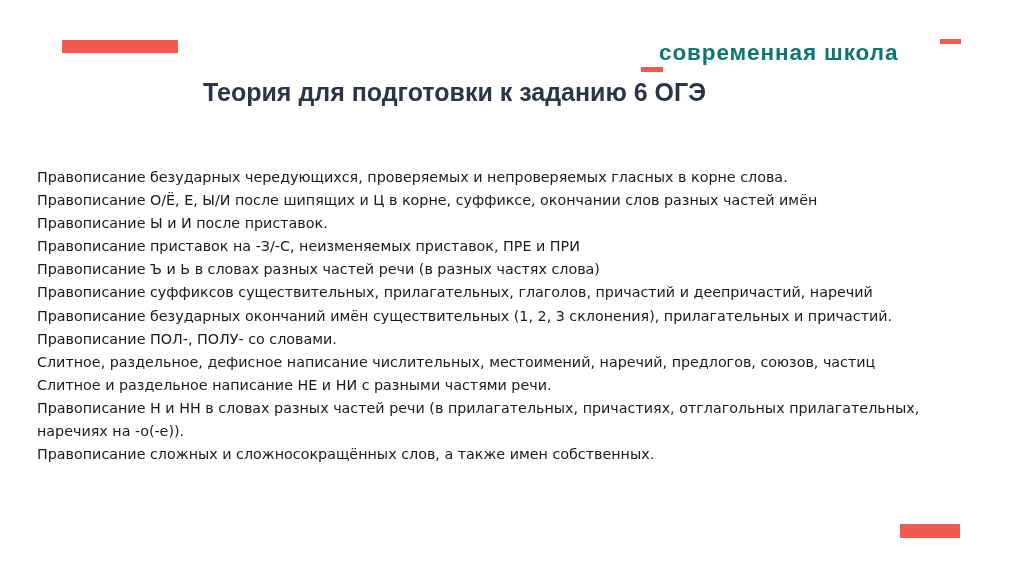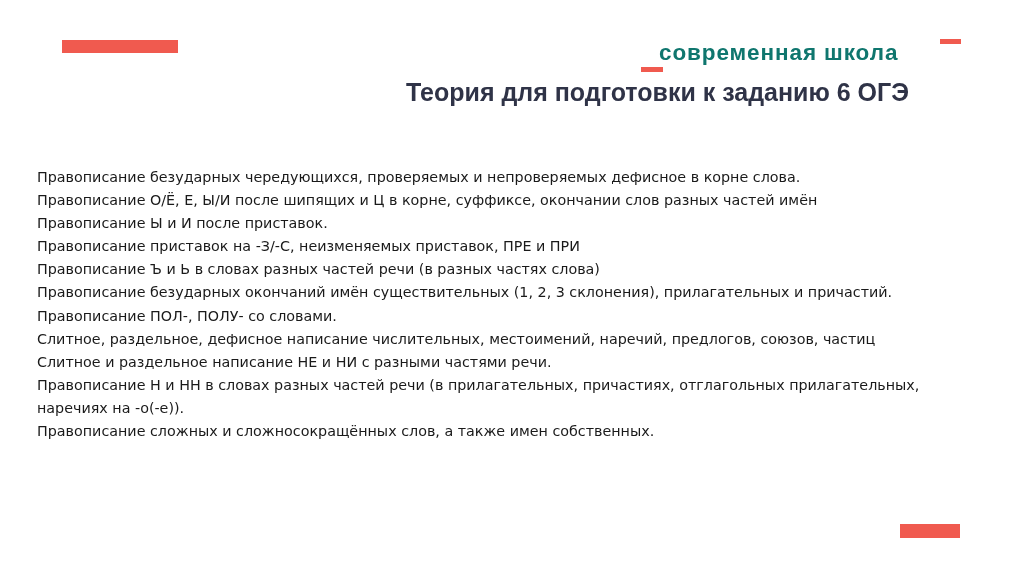--- a/index.html
+++ b/index.html
@@ -4,44 +4,45 @@
   <style>
     html, body { margin: 0; padding: 0; background: #ffffff; }
     body { width: 1024px; height: 574px; position: relative; overflow: hidden; }
     .bar { position: absolute; background: #f05a4f; }
     .bar-top-left { left: 62px; top: 40px; width: 116px; height: 13px; }
     .bar-bottom-right { left: 900px; top: 524px; width: 60px; height: 14px; }
     .logo { position: absolute; left: 641px; top: 38px; width: 320px; height: 36px; }
     .logo-dash-left { position: absolute; left: 0; top: 29px; width: 22px; height: 5px; background: #f05a4f; }
     .logo-dash-right { position: absolute; left: 299px; top: 1px; width: 21px; height: 5px; background: #f05a4f; }
     .logo-text { position: absolute; left: 18px; top: 2px; font-family: "Liberation Sans", sans-serif; font-size: 22.5px; font-weight: bold; color: #0f766e; letter-spacing: 0.9px; white-space: nowrap; }
-    .title { position: absolute; left: 0; width: 909px; top: 78px; text-align: right; font-family: "Liberation Sans", sans-serif; font-size: 25px; font-weight: bold; color: #2f3347; white-space: nowrap; }
+    .title { position: absolute; left: 0; width: 909px; top: 78px; text-align: center; font-family: "Liberation Sans", sans-serif; font-size: 25px; font-weight: bold; color: #2f3347; white-space: nowrap; }
     .content { position: absolute; left: 37px; top: 166px; width: 960px; font-family: "DejaVu Sans", sans-serif; font-size: 14.3px; line-height: 23.1px; color: #1a1a1a; }
     .line { display: block; white-space: nowrap; }
     .line.wrap { white-space: normal; width: 945px; }
   </style>
 </head>
 <body>
 
 <div class="bar bar-top-left"></div>
 
 <div class="logo">
   <div class="logo-dash-left"></div>
   <span class="logo-text">современная школа</span>
   <div class="logo-dash-right"></div>
 </div>
 
 <div class="title">Теория для подготовки к заданию 6 ОГЭ</div>
 
 <div class="content">
-  <span class="line">Правописание безударных чередующихся, проверяемых и непроверяемых дефисное в корне слова.</span>
+  <span class="line">Правописание безударных чередующихся, проверяемых и непроверяемых гласных в корне слова.</span>
   <span class="line">Правописание О/Ё, Е, Ы/И после шипящих и Ц в корне, суффиксе, окончании слов разных частей имён</span>
   <span class="line">Правописание Ы и И после приставок.</span>
   <span class="line">Правописание приставок на -З/-С, неизменяемых приставок, ПРЕ и ПРИ</span>
   <span class="line">Правописание Ъ и Ь в словах разных частей речи (в разных частях слова)</span>
+  <span class="line">Правописание суффиксов существительных, прилагательных, глаголов, причастий и деепричастий, наречий</span>
   <span class="line">Правописание безударных окончаний имён существительных (1, 2, 3 склонения), прилагательных и причастий.</span>
   <span class="line">Правописание ПОЛ-, ПОЛУ- со словами.</span>
   <span class="line">Слитное, раздельное, дефисное написание числительных, местоимений, наречий, предлогов, союзов, частиц</span>
   <span class="line">Слитное и раздельное написание НЕ и НИ с разными частями речи.</span>
   <span class="line wrap">Правописание Н и НН в словах разных частей речи (в прилагательных, причастиях, отглагольных прилагательных, наречиях на -о(-е)).</span>
   <span class="line">Правописание сложных и сложносокращённых слов, а также имен собственных.</span>
 </div>
 
 <div class="bar bar-bottom-right"></div>
 

